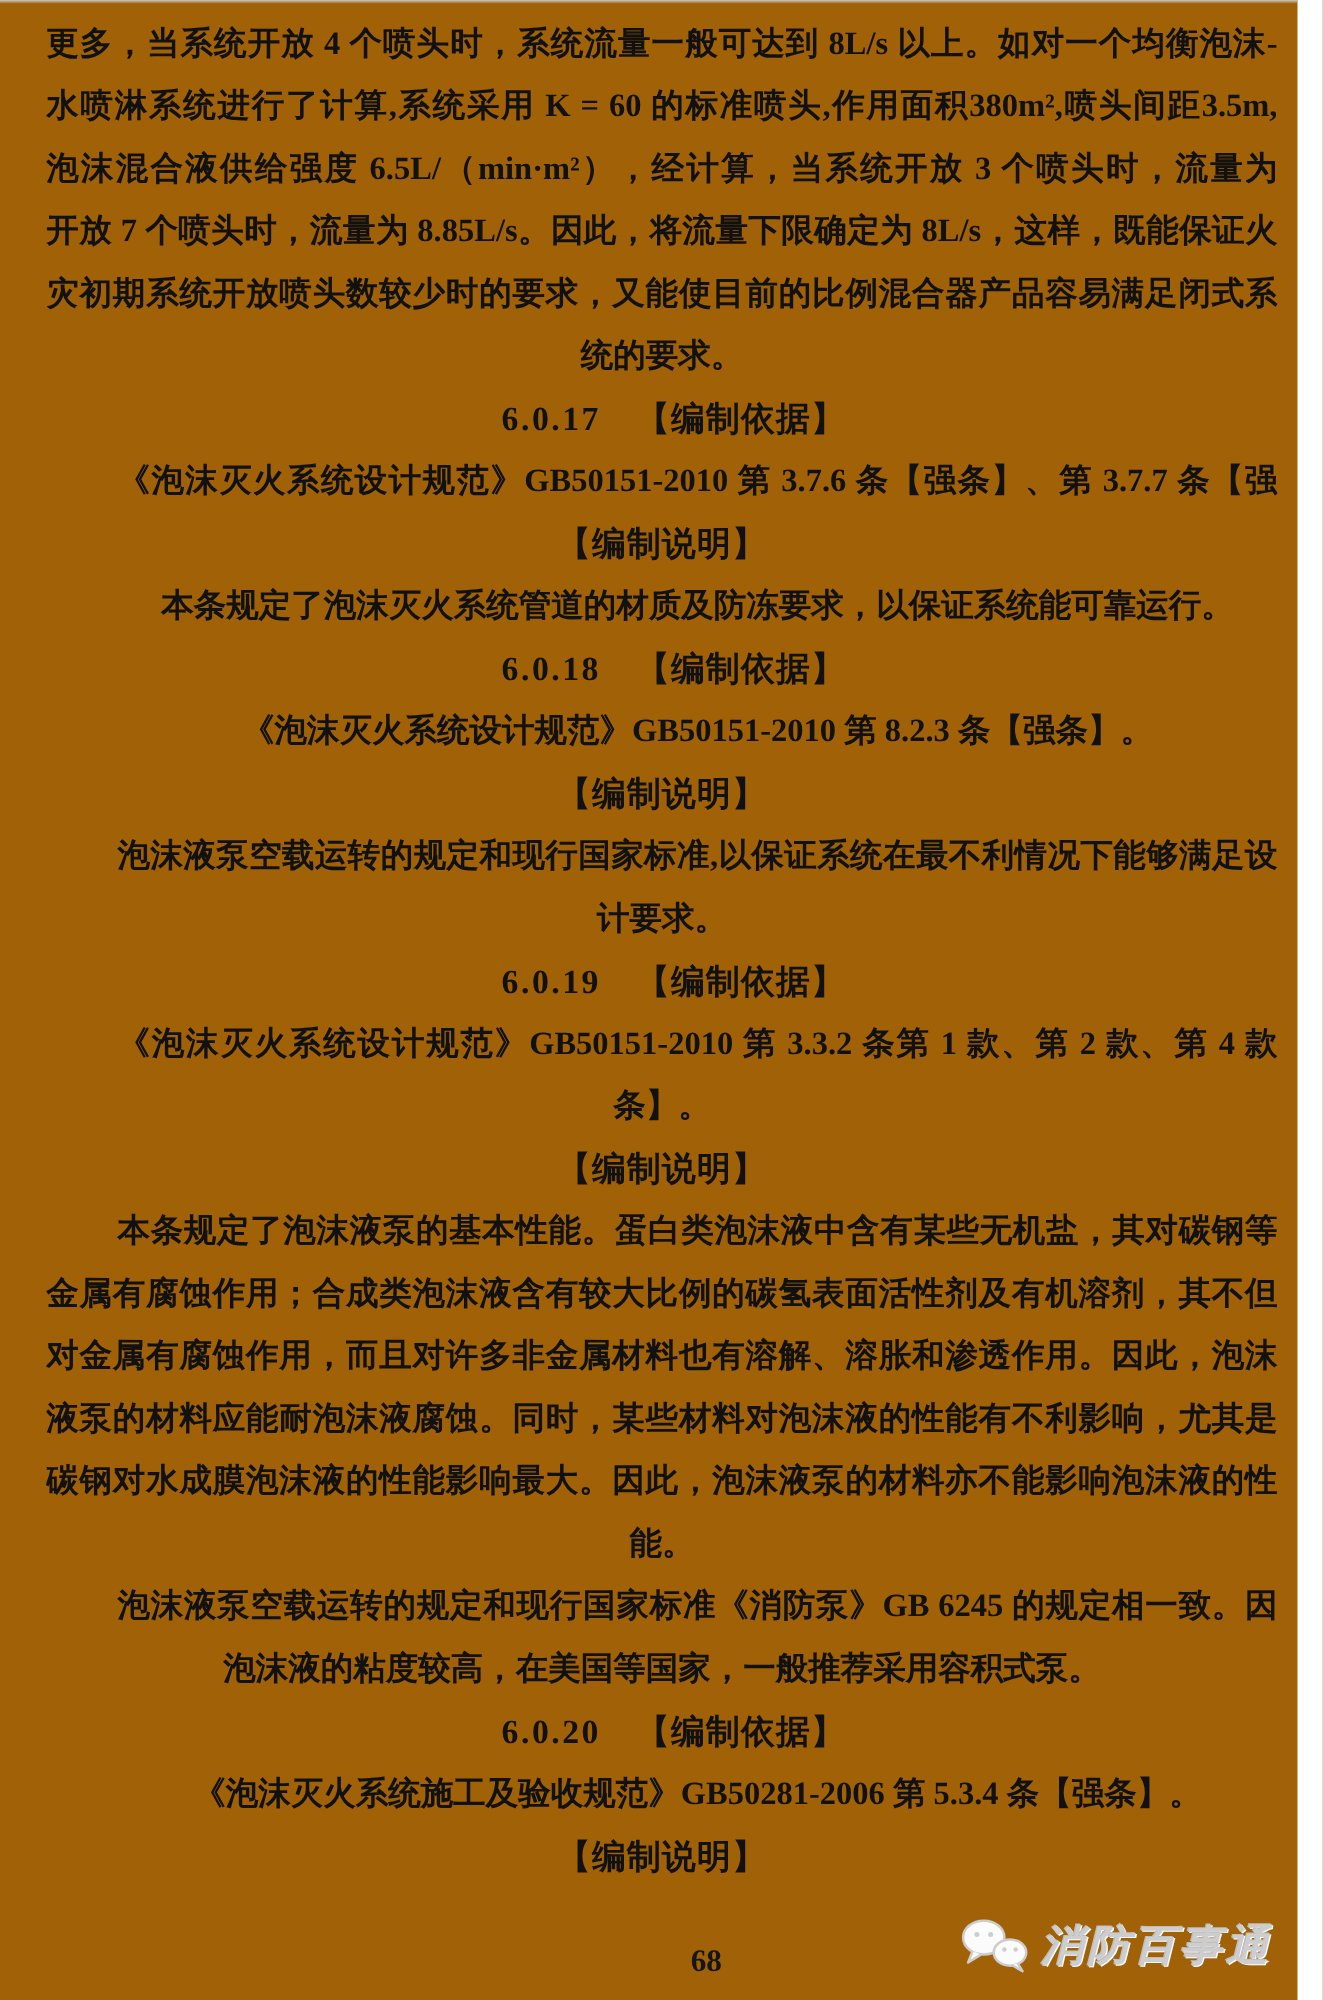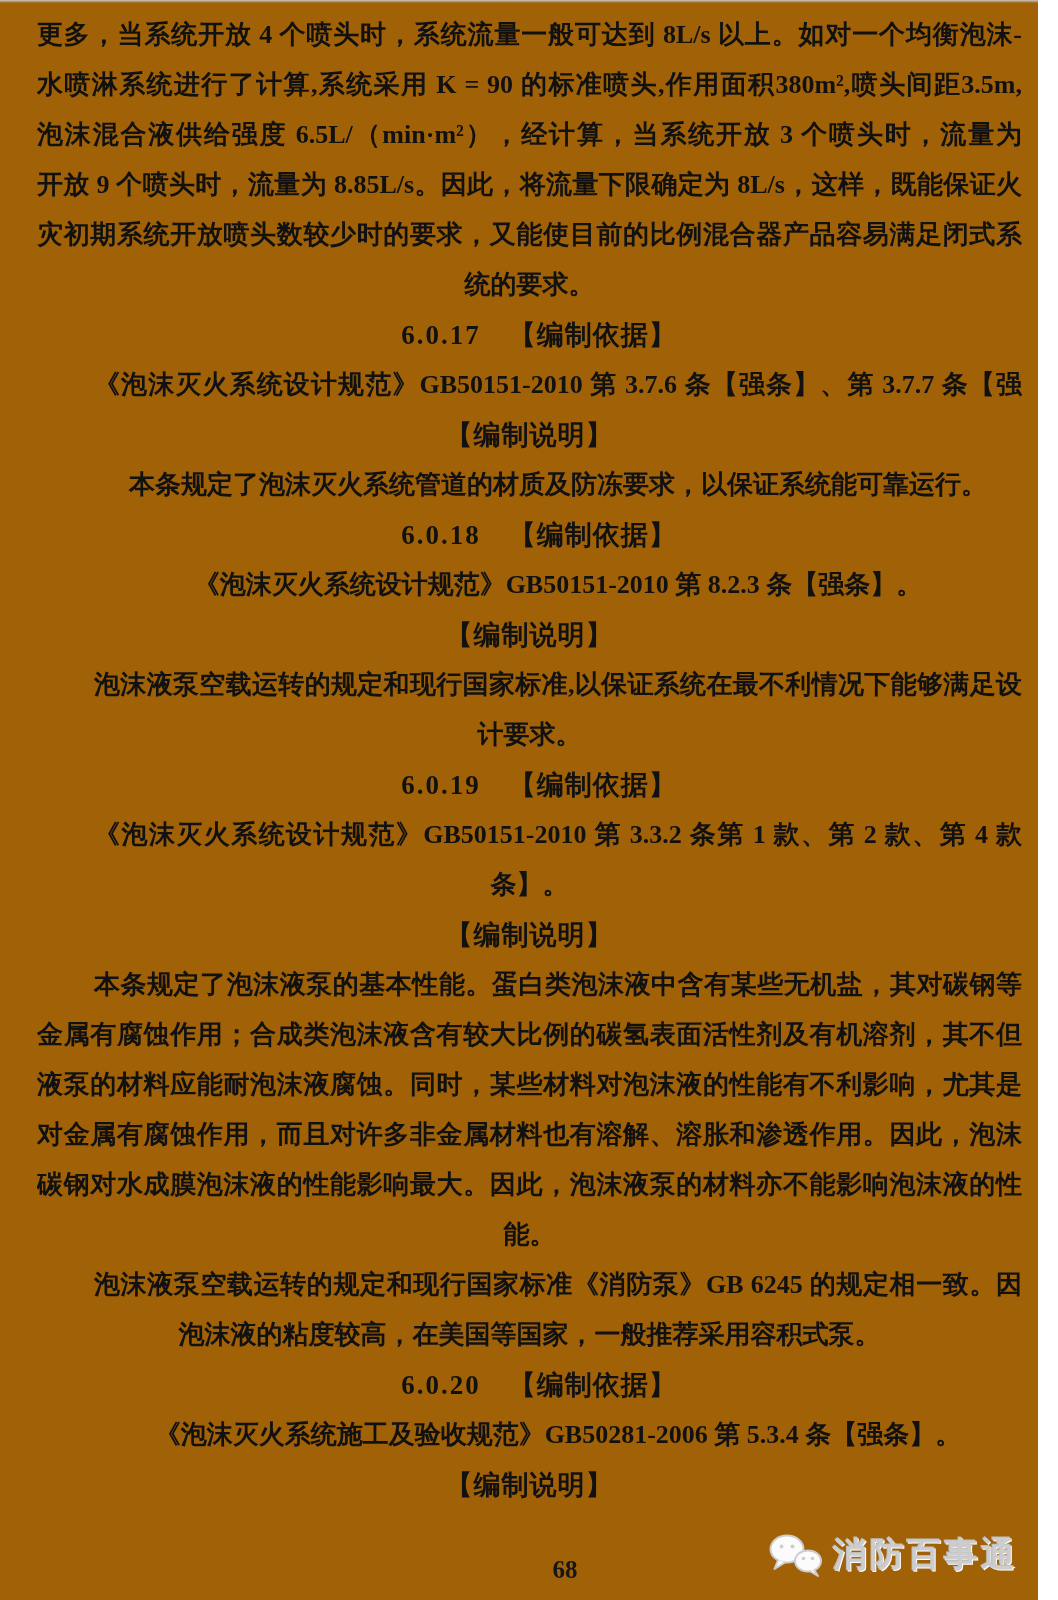--- a/index.html
+++ b/index.html
@@ -57,22 +57,23 @@
     margin-right: 28px;
     letter-spacing: 2px;
     margin-left: 19px;
   }
   .footer-watermark {
     position: absolute;
     top: 1532px;
     right: 20px;
     height: 50px;
     display: flex;
-    align-items: flex-start;
+    align-items: center;
     gap: 8px;
+    font-style: italic;
   }
   .wm-text {
     font-size: 34px;
     font-weight: 600;
     letter-spacing: 3px;
     color: #cdcdcd;
     text-shadow: -1px -1px 0 #bdbdbd, 1px 1px 0 #ffffff;
   }
   .page-number {
     position: absolute;
@@ -86,42 +87,42 @@
     margin-left: 36px;
   }
 </style>
 </head>
 <body>
 
 <div class="page">
 
   <div class="text-block" id="text-block">
       <div class="line body fill">更多，当系统开放 4 个喷头时，系统流量一般可达到 8L/s 以上。如对一个均衡泡沫-</div>
-      <div class="line body fill">水喷淋系统进行了计算,系统采用 K = 90 的标准喷头,作用面积380m²,喷头间距3.5m,</div>
+      <div class="line body fill">水喷淋系统进行了计算,系统采用 K = 60 的标准喷头,作用面积380m²,喷头间距3.5m,</div>
       <div class="line body fill">泡沫混合液供给强度 6.5L/（min·m²），经计算，当系统开放 3 个喷头时，流量为 6.5L/s，</div>
-      <div class="line body fill">开放 9 个喷头时，流量为 8.85L/s。因此，将流量下限确定为 8L/s，这样，既能保证火</div>
+      <div class="line body fill">开放 7 个喷头时，流量为 8.85L/s。因此，将流量下限确定为 8L/s，这样，既能保证火</div>
       <div class="line body fill">灾初期系统开放喷头数较少时的要求，又能使目前的比例混合器产品容易满足闭式系</div>
       <div class="line body">统的要求。</div>
       <div class="line heading"><span class="hnum">6.0.17</span><span>【编制依据】</span></div>
       <div class="line body fill indent">《泡沫灭火系统设计规范》GB50151-2010 第 3.7.6 条【强条】、第 3.7.7 条【强条】。</div>
       <div class="line heading"><span>【编制说明】</span></div>
       <div class="line body indent">本条规定了泡沫灭火系统管道的材质及防冻要求，以保证系统能可靠运行。</div>
       <div class="line heading"><span class="hnum">6.0.18</span><span>【编制依据】</span></div>
       <div class="line body indent">《泡沫灭火系统设计规范》GB50151-2010 第 8.2.3 条【强条】。</div>
       <div class="line heading"><span>【编制说明】</span></div>
       <div class="line body fill indent">泡沫液泵空载运转的规定和现行国家标准,以保证系统在最不利情况下能够满足设</div>
       <div class="line body">计要求。</div>
       <div class="line heading"><span class="hnum">6.0.19</span><span>【编制依据】</span></div>
       <div class="line body fill indent">《泡沫灭火系统设计规范》GB50151-2010 第 3.3.2 条第 1 款、第 2 款、第 4 款【强</div>
       <div class="line body">条】。</div>
       <div class="line heading"><span>【编制说明】</span></div>
       <div class="line body fill indent">本条规定了泡沫液泵的基本性能。蛋白类泡沫液中含有某些无机盐，其对碳钢等</div>
       <div class="line body fill">金属有腐蚀作用；合成类泡沫液含有较大比例的碳氢表面活性剂及有机溶剂，其不但</div>
+      <div class="line body fill">对金属有腐蚀作用，而且对许多非金属材料也有溶解、溶胀和渗透作用。因此，泡沫</div>
       <div class="line body fill">液泵的材料应能耐泡沫液腐蚀。同时，某些材料对泡沫液的性能有不利影响，尤其是</div>
-      <div class="line body fill">对金属有腐蚀作用，而且对许多非金属材料也有溶解、溶胀和渗透作用。因此，泡沫</div>
       <div class="line body fill">碳钢对水成膜泡沫液的性能影响最大。因此，泡沫液泵的材料亦不能影响泡沫液的性</div>
       <div class="line body">能。</div>
       <div class="line body fill indent">泡沫液泵空载运转的规定和现行国家标准《消防泵》GB 6245 的规定相一致。因</div>
       <div class="line body">泡沫液的粘度较高，在美国等国家，一般推荐采用容积式泵。</div>
       <div class="line heading"><span class="hnum">6.0.20</span><span>【编制依据】</span></div>
       <div class="line body indent">《泡沫灭火系统施工及验收规范》GB50281-2006 第 5.3.4 条【强条】。</div>
       <div class="line heading"><span>【编制说明】</span></div>
     </div>
 
   <div class="footer-watermark">

